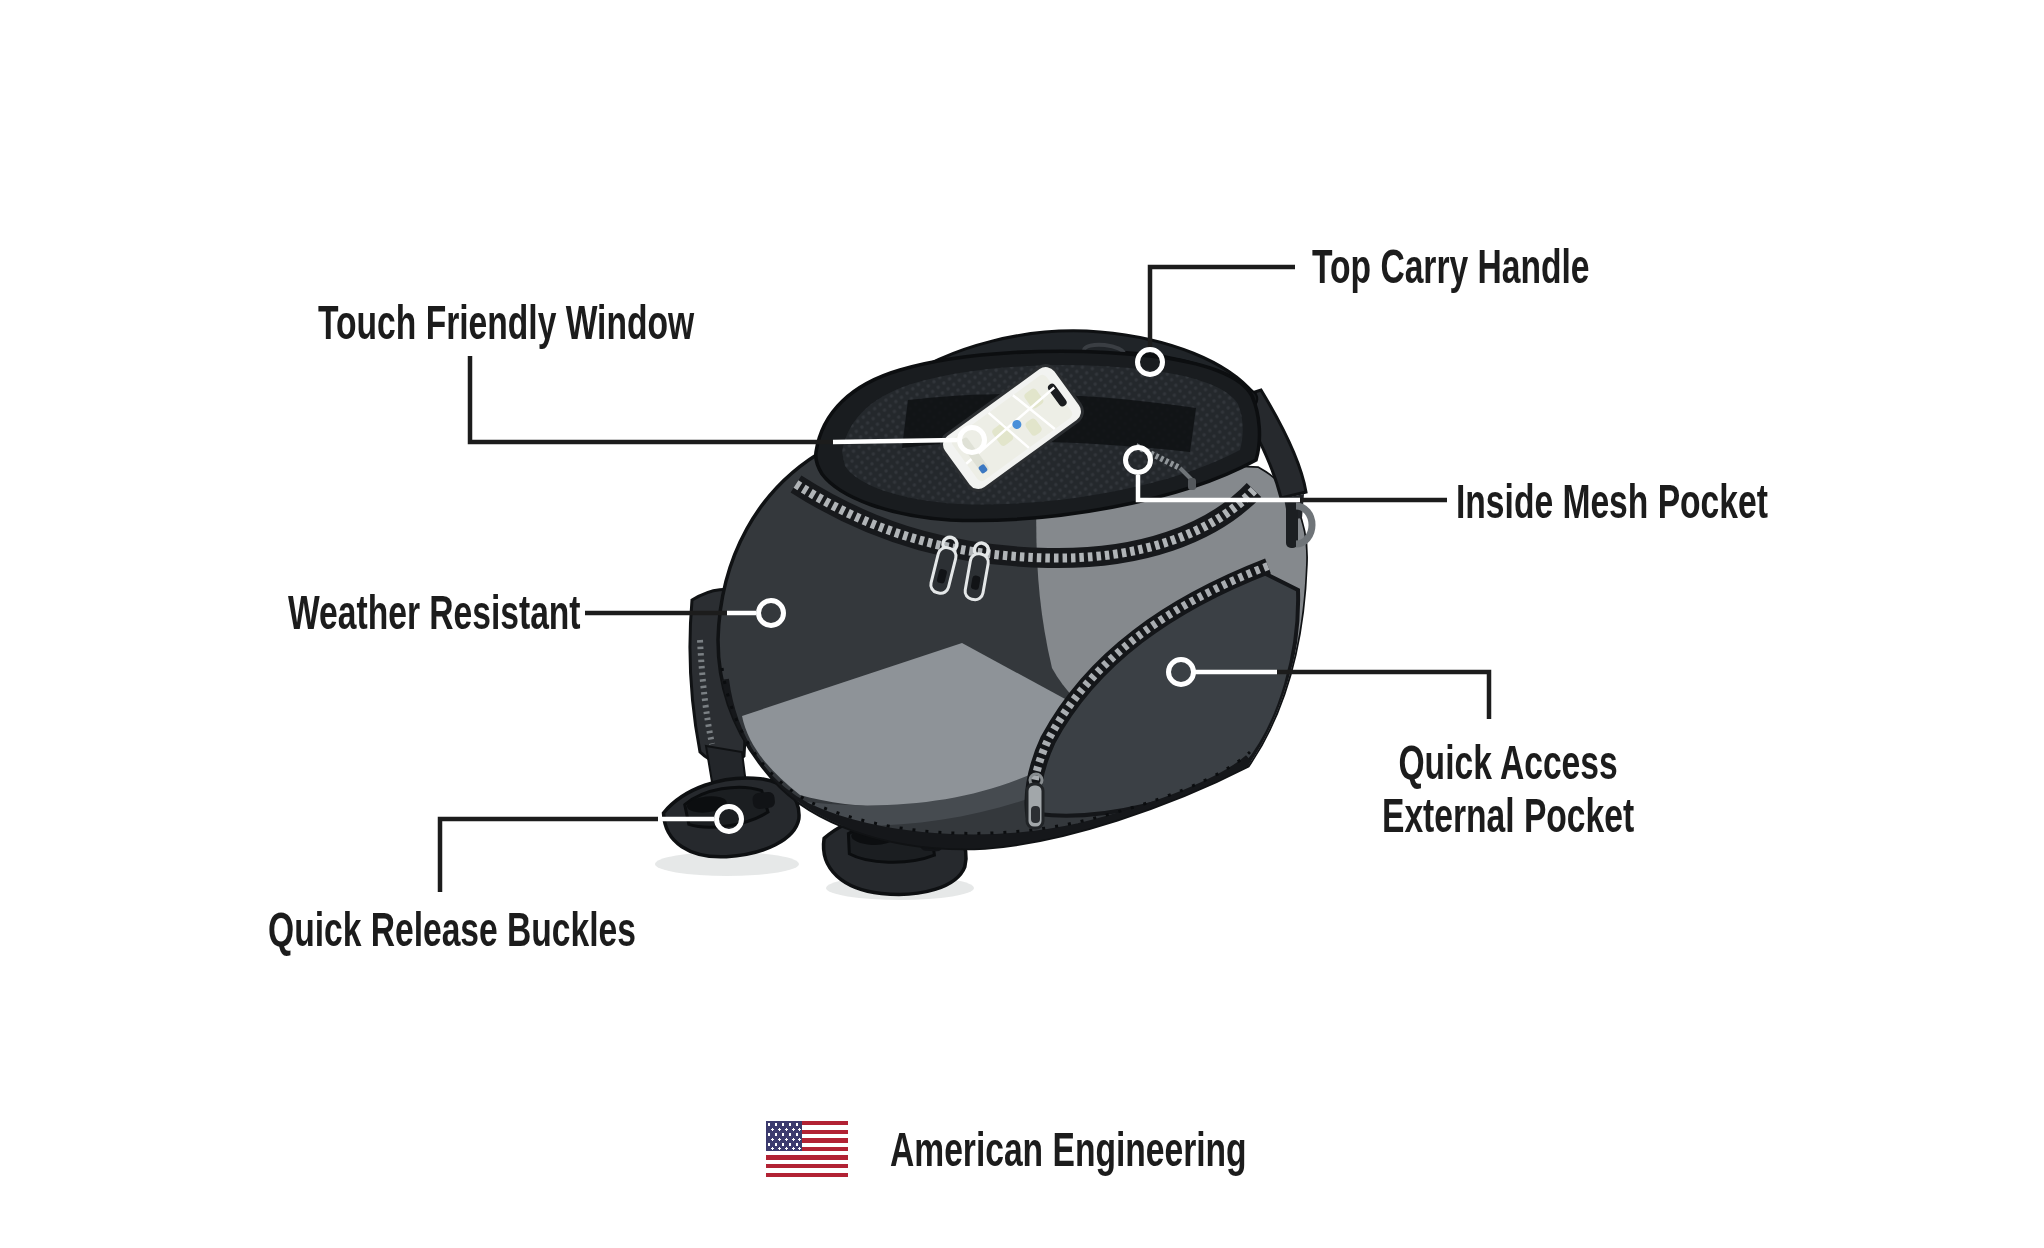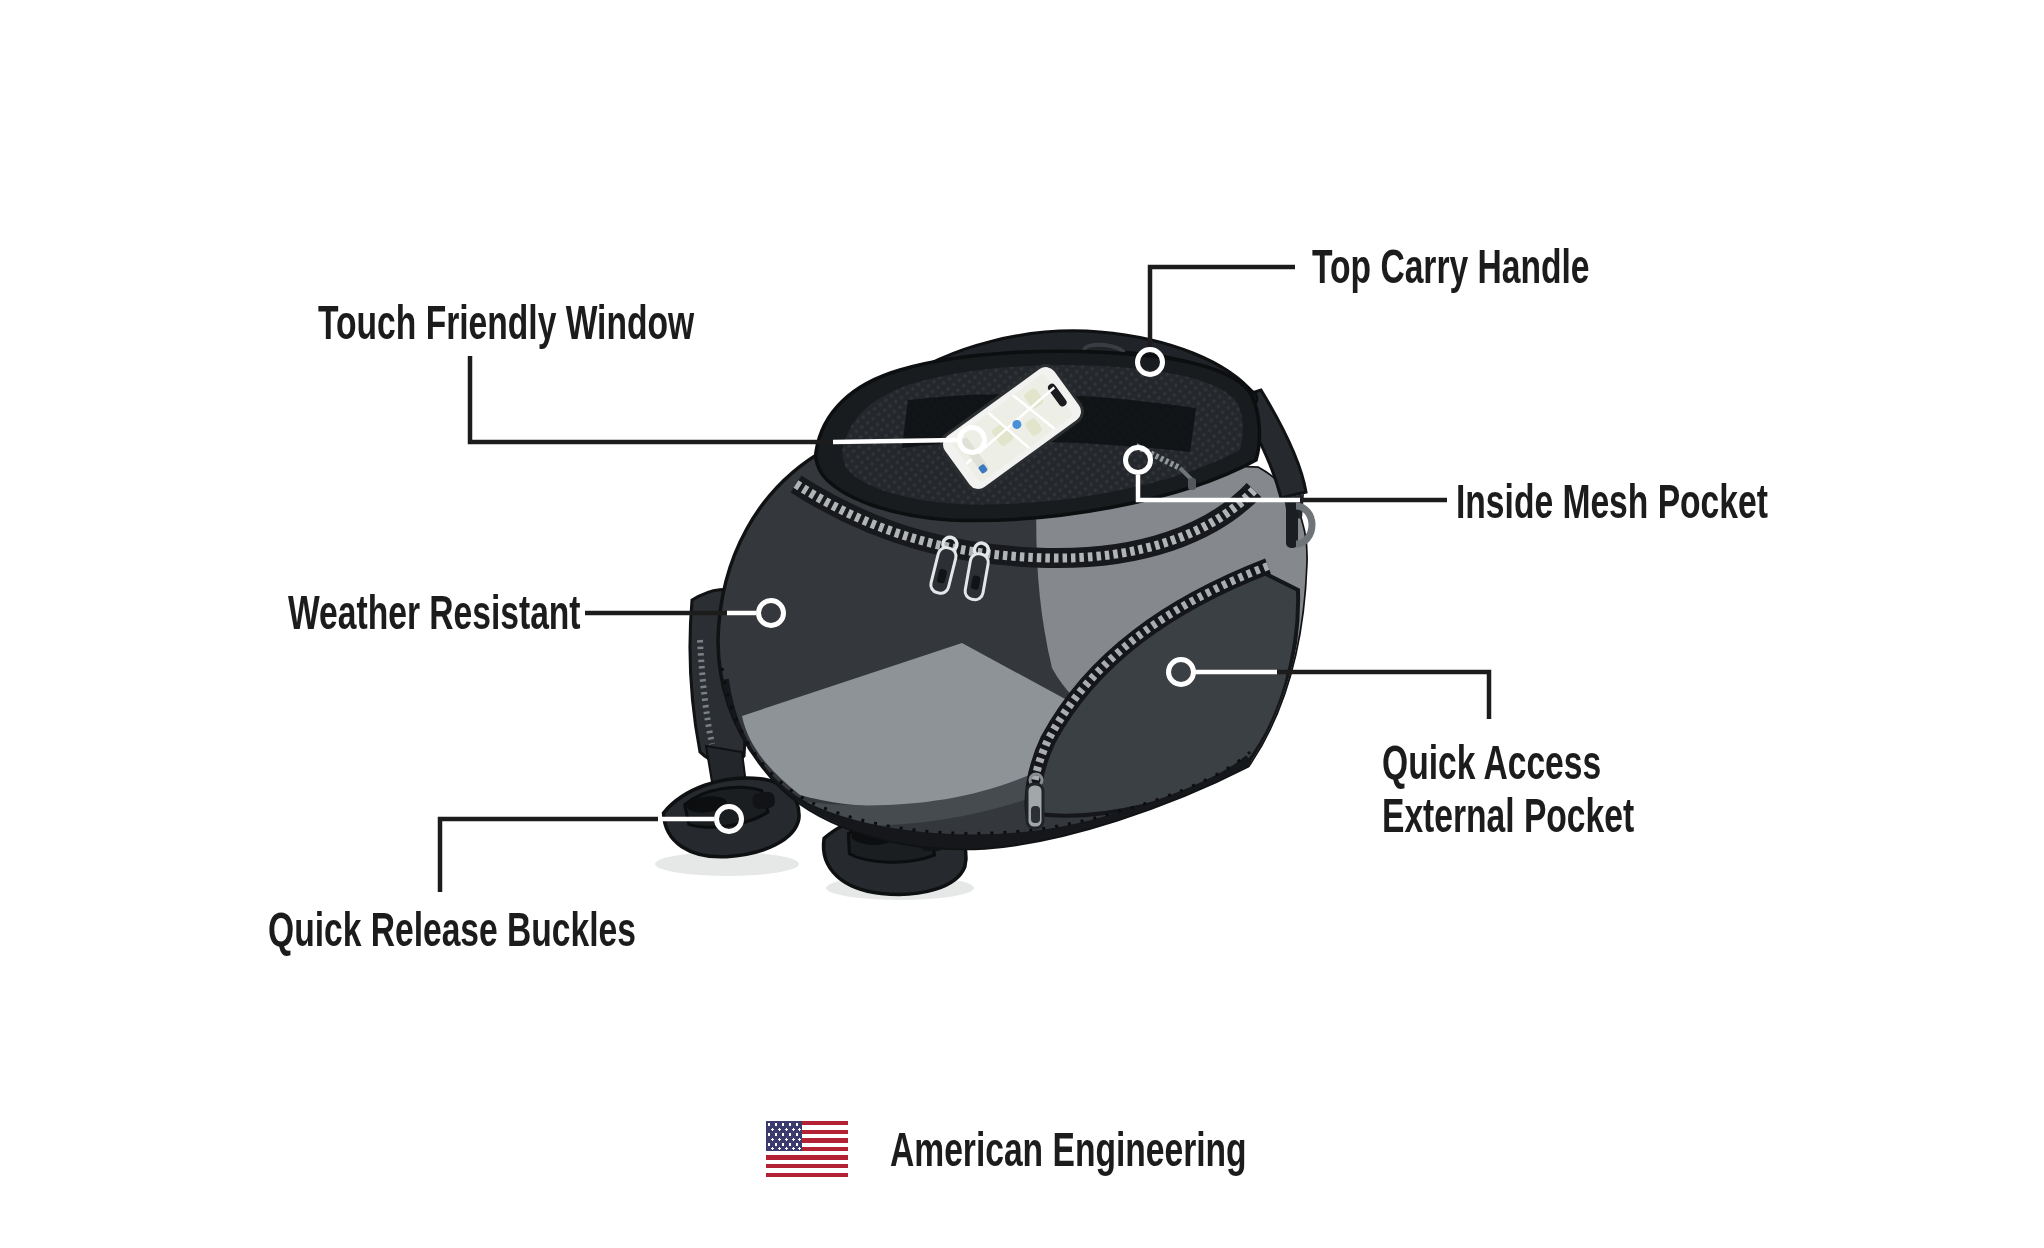--- a/index.html
+++ b/index.html
@@ -1,21 +1,21 @@
 <!DOCTYPE html>
 <html><head>
 <meta charset="utf-8">
 <style>
   html,body{margin:0;padding:0;}
   body{
     width:2044px;height:1248px;position:relative;overflow:hidden;
     background:#ffffff;
     font-family:"Liberation Sans", sans-serif;
   }
-  .stage{position:absolute;inset:0;width:1640px;height:1248px;}
+  .stage{position:absolute;inset:0;width:1640px;height:1248px;text-align:center;}
   svg.art{position:absolute;left:0;top:0;}
   .callout-label{
     position:absolute;
     font-weight:700;font-size:48px;line-height:52px;
     color:#1c1c1c;white-space:nowrap;
     transform:scaleX(0.70);transform-origin:0 50%;
     letter-spacing:0px;
   }
   .callout-label .l2{display:block;line-height:53px;}
   #lbl-top-carry   {left:1312px;top:241px;}

